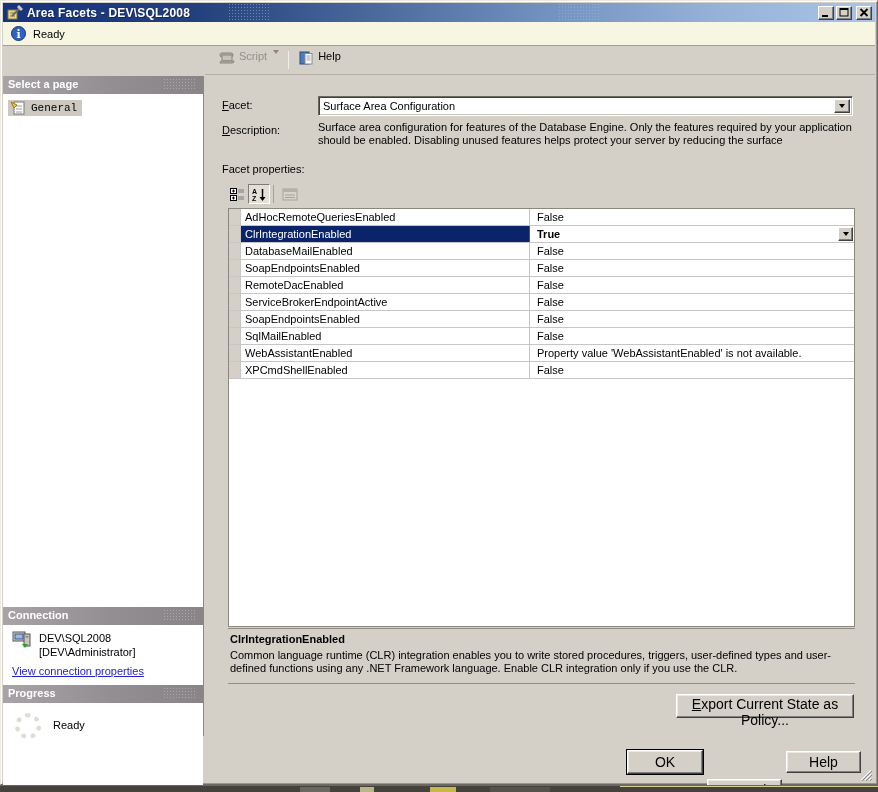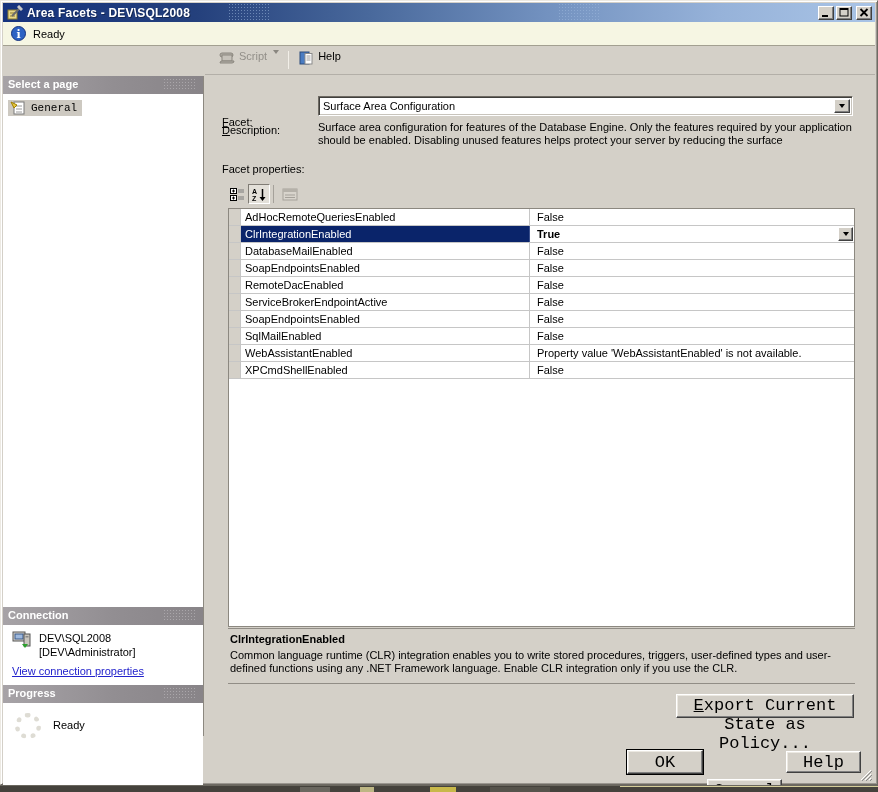--- a/index.html
+++ b/index.html
@@ -91,21 +91,21 @@
   .grid-row.sel .pval{font-weight:bold;}
   .val-dd{position:absolute;right:1px;top:1px;width:15px;height:14px;background:#d4d0c8;
     border-top:1px solid #fff;border-left:1px solid #fff;border-right:1px solid #404040;border-bottom:1px solid #404040;
     box-shadow:inset -1px -1px 0 #808080;display:flex;align-items:center;justify-content:center;padding:0;}
   
   #detail{position:absolute;left:228px;top:628px;width:627px;height:56px;
     border-top:1px solid #918d86;border-bottom:1px solid #918d86;padding:4px 10px 0 2px;}
   #detail .d-title{font-weight:bold;margin-bottom:4px;}
   #detail .d-text{line-height:13px;}
   
-  .btn3d{background:#d4d0c8;color:#000;font-family:Liberation Mono, monospace;font-size:17px;
+  .btn3d{background:#d4d0c8;color:#000;font-family:Liberation Sans, sans-serif;font-size:14px;
     border-top:1px solid #fff;border-left:1px solid #fff;border-right:1px solid #404040;border-bottom:1px solid #404040;
     box-shadow:inset -1px -1px 0 #808080, inset 1px 1px 0 #ece9e2;cursor:default;}
   #export-btn{position:absolute;left:676px;top:694px;width:178px;height:24px;}
   #ok-btn{position:absolute;left:627px;top:750px;width:76px;height:24px;outline:1px solid #000;font-weight:normal;}
   #cancel-btn{position:absolute;left:707px;top:779px;width:75px;height:22px;}
   #help-btn{position:absolute;left:786px;top:751px;width:75px;height:22px;}
   
   #grip{position:absolute;right:5px;top:768px;width:14px;height:14px;}
   #bottom-strip{position:absolute;left:0;top:785px;width:878px;height:7px;background:#45423c;border-top:1px solid #6b685f;}
   #bottom-strip .blk{position:absolute;top:1px;height:5px;}
@@ -210,21 +210,21 @@
         <rect x="2" y="2" width="9" height="12" fill="#4a7cc2" stroke="#2a4a7a"></rect>
         <rect x="7" y="3.5" width="7" height="10.5" fill="#fff" stroke="#8a8a8a"></rect>
         <line x1="8.5" y1="6" x2="12.5" y2="6" stroke="#9a9a9a"></line>
         <line x1="8.5" y1="8" x2="12.5" y2="8" stroke="#9a9a9a"></line>
         <line x1="8.5" y1="10" x2="12.5" y2="10" stroke="#9a9a9a"></line>
       </svg>
       <span class="tb-label">Help</span>
     </div>
   </div>
 
-  <span class="flabel ul-first" style="top:116px">Facet:</span>
+  <span class="flabel ul-first" style="top:99px">Facet:</span>
   <div id="facet-combo">
     <span>Surface Area Configuration</span>
     <button class="combo-btn">
         <span class="tri"></span>
       </button>
   </div>
   <span class="flabel ul-first" style="top:124px">Description:</span>
   <div id="facet-desc">Surface area configuration for features of the Database Engine. Only the features required by your application should be enabled. Disabling unused features helps protect your server by reducing the surface</div>
 
   <span class="flabel" style="top:163px">Facet properties:</span>

